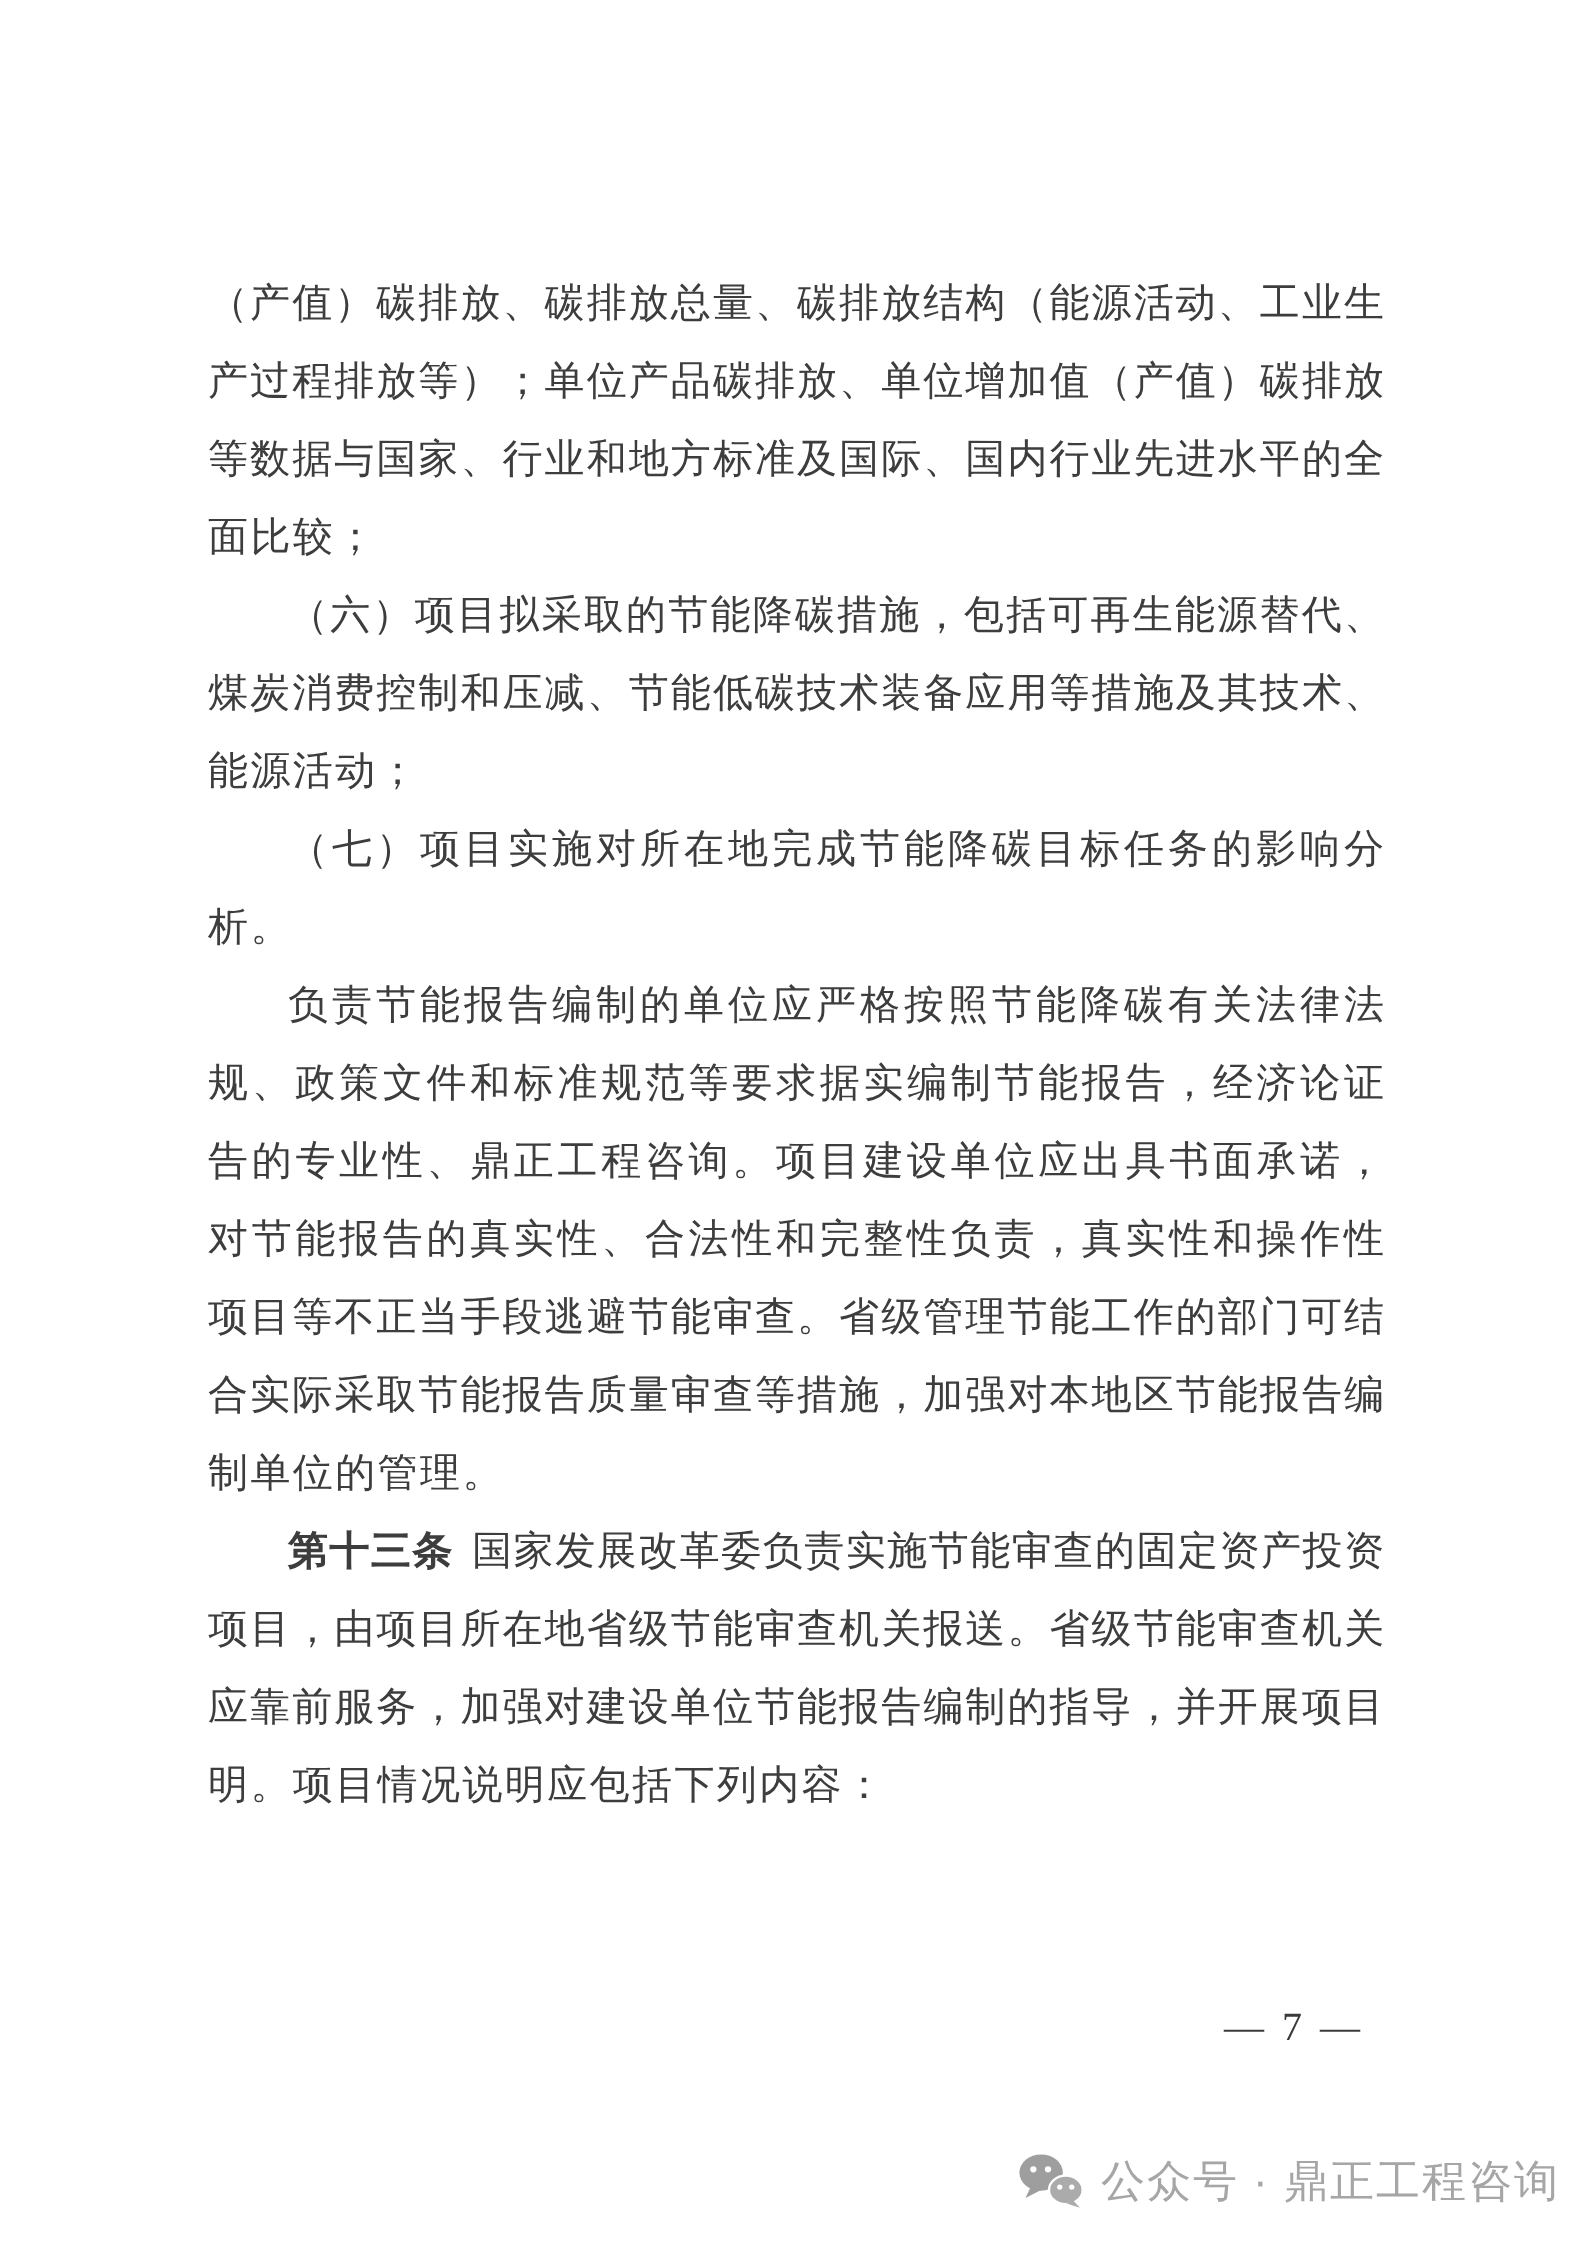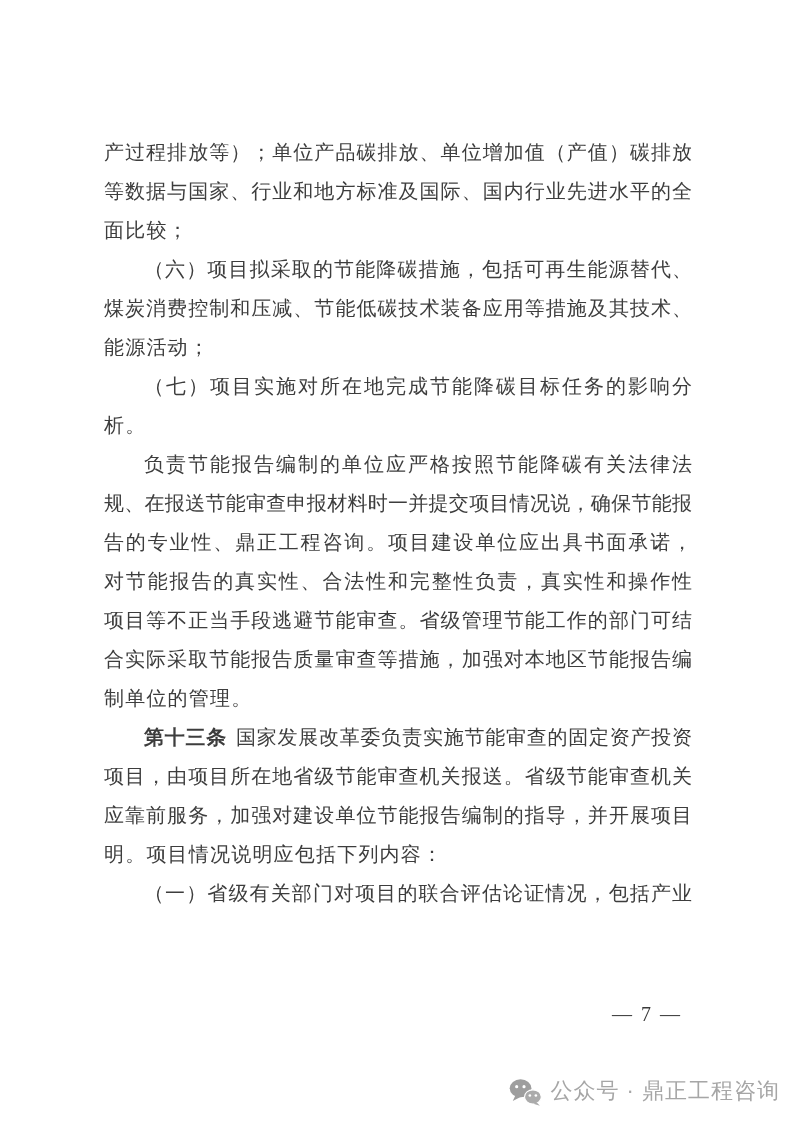--- a/index.html
+++ b/index.html
@@ -54,78 +54,76 @@
     font-size: 20px;
     line-height: 30px;
     letter-spacing: 2px;
     color: #3a3a3a;
   }
   .watermark {
     position: absolute;
     right: 14px;
     bottom: 17px;
     display: flex;
-    align-items: flex-end;
+    align-items: flex-start;
     gap: 8px;
     font-family: "Liberation Sans", "DejaVu Sans", sans-serif;
     font-size: 22px;
     letter-spacing: 1px;
     color: #a6a6a6;
     white-space: nowrap;
   }
   .watermark svg {
     display: block;
   }
 </style>
 </head>
 <body>
 
 <div class="page">
 
   <main class="body-text">
 
     <section>
+      <div class="line">（产值）碳排放、碳排放总量、碳排放结构（能源活动、工业生</div>
       <div class="line">产过程排放等）；单位产品碳排放、单位增加值（产值）碳排放</div>
       <div class="line">等数据与国家、行业和地方标准及国际、国内行业先进水平的全</div>
       <div class="line end">面比较；</div>
     </section>
 
     <section>
       <div class="line indent">（六）项目拟采取的节能降碳措施，包括可再生能源替代、</div>
       <div class="line">煤炭消费控制和压减、节能低碳技术装备应用等措施及其技术、</div>
       <div class="line end">能源活动；</div>
     </section>
 
     <section>
       <div class="line indent">（七）项目实施对所在地完成节能降碳目标任务的影响分</div>
       <div class="line end">析。</div>
     </section>
 
     <section>
       <div class="line indent">负责节能报告编制的单位应严格按照节能降碳有关法律法</div>
-      <div class="line">规、在报送节能审查申报材料时一并提交项目情况说，确保节能报</div>
+      <div class="line">规、政策文件和标准规范等要求据实编制节能报告，经济论证</div>
       <div class="line">告的专业性、鼎正工程咨询。项目建设单位应出具书面承诺，</div>
       <div class="line">对节能报告的真实性、合法性和完整性负责，真实性和操作性</div>
       <div class="line">项目等不正当手段逃避节能审查。省级管理节能工作的部门可结</div>
       <div class="line">合实际采取节能报告质量审查等措施，加强对本地区节能报告编</div>
       <div class="line end">制单位的管理。</div>
     </section>
 
     <section>
       <div class="line indent">
         <span class="term">第十三条</span><span>国家发展改革委负责实施节能审查的固定资产投资</span>
       </div>
       <div class="line">项目，由项目所在地省级节能审查机关报送。省级节能审查机关</div>
       <div class="line">应靠前服务，加强对建设单位节能报告编制的指导，并开展项目</div>
       <div class="line end">明。项目情况说明应包括下列内容：</div>
     </section>
 
-    <section>
-      <div class="line indent">（一）省级有关部门对项目的联合评估论证情况，包括产业</div>
-    </section>
 
   </main>
 
   <div class="page-number">— 7 —</div>
 
   <div class="watermark">
     <span>
       <svg width="33" height="28" viewBox="0 0 40 34">
         <ellipse cx="14" cy="12.5" rx="13.2" ry="11" fill="#9e9e9e"></ellipse>
         <path d="M8 20.5 L4.5 28 L14 23" fill="#9e9e9e"></path>

